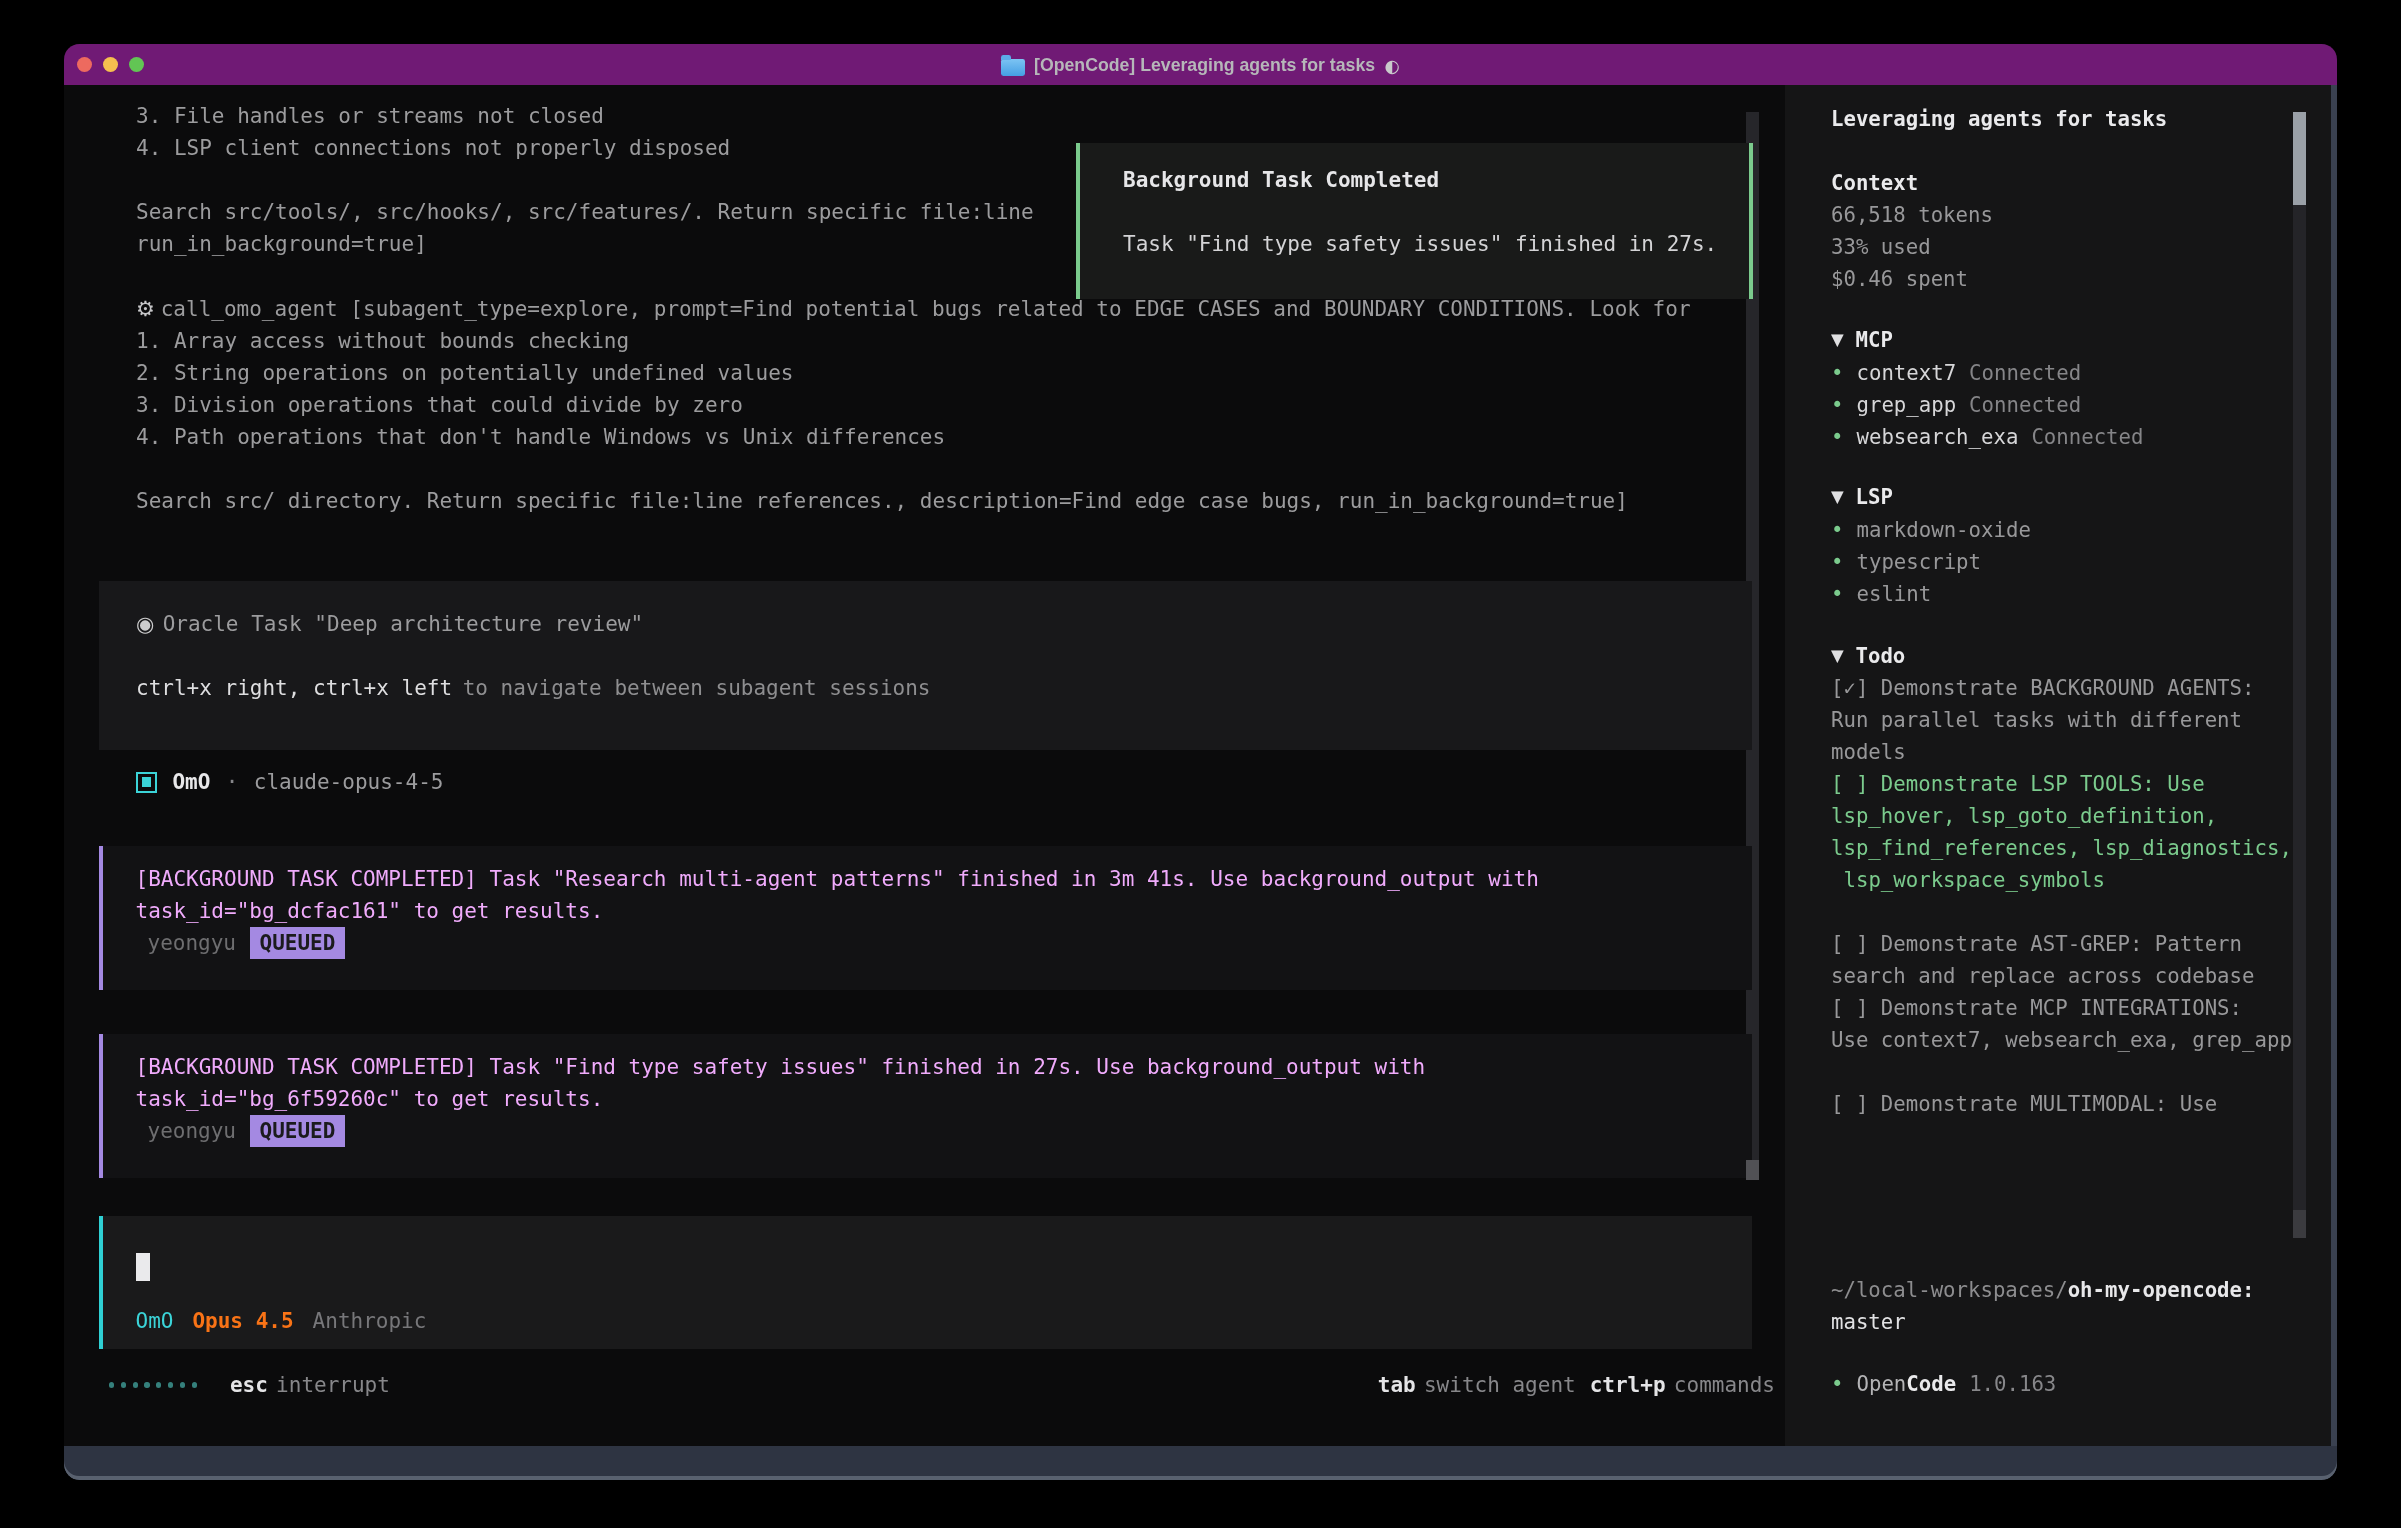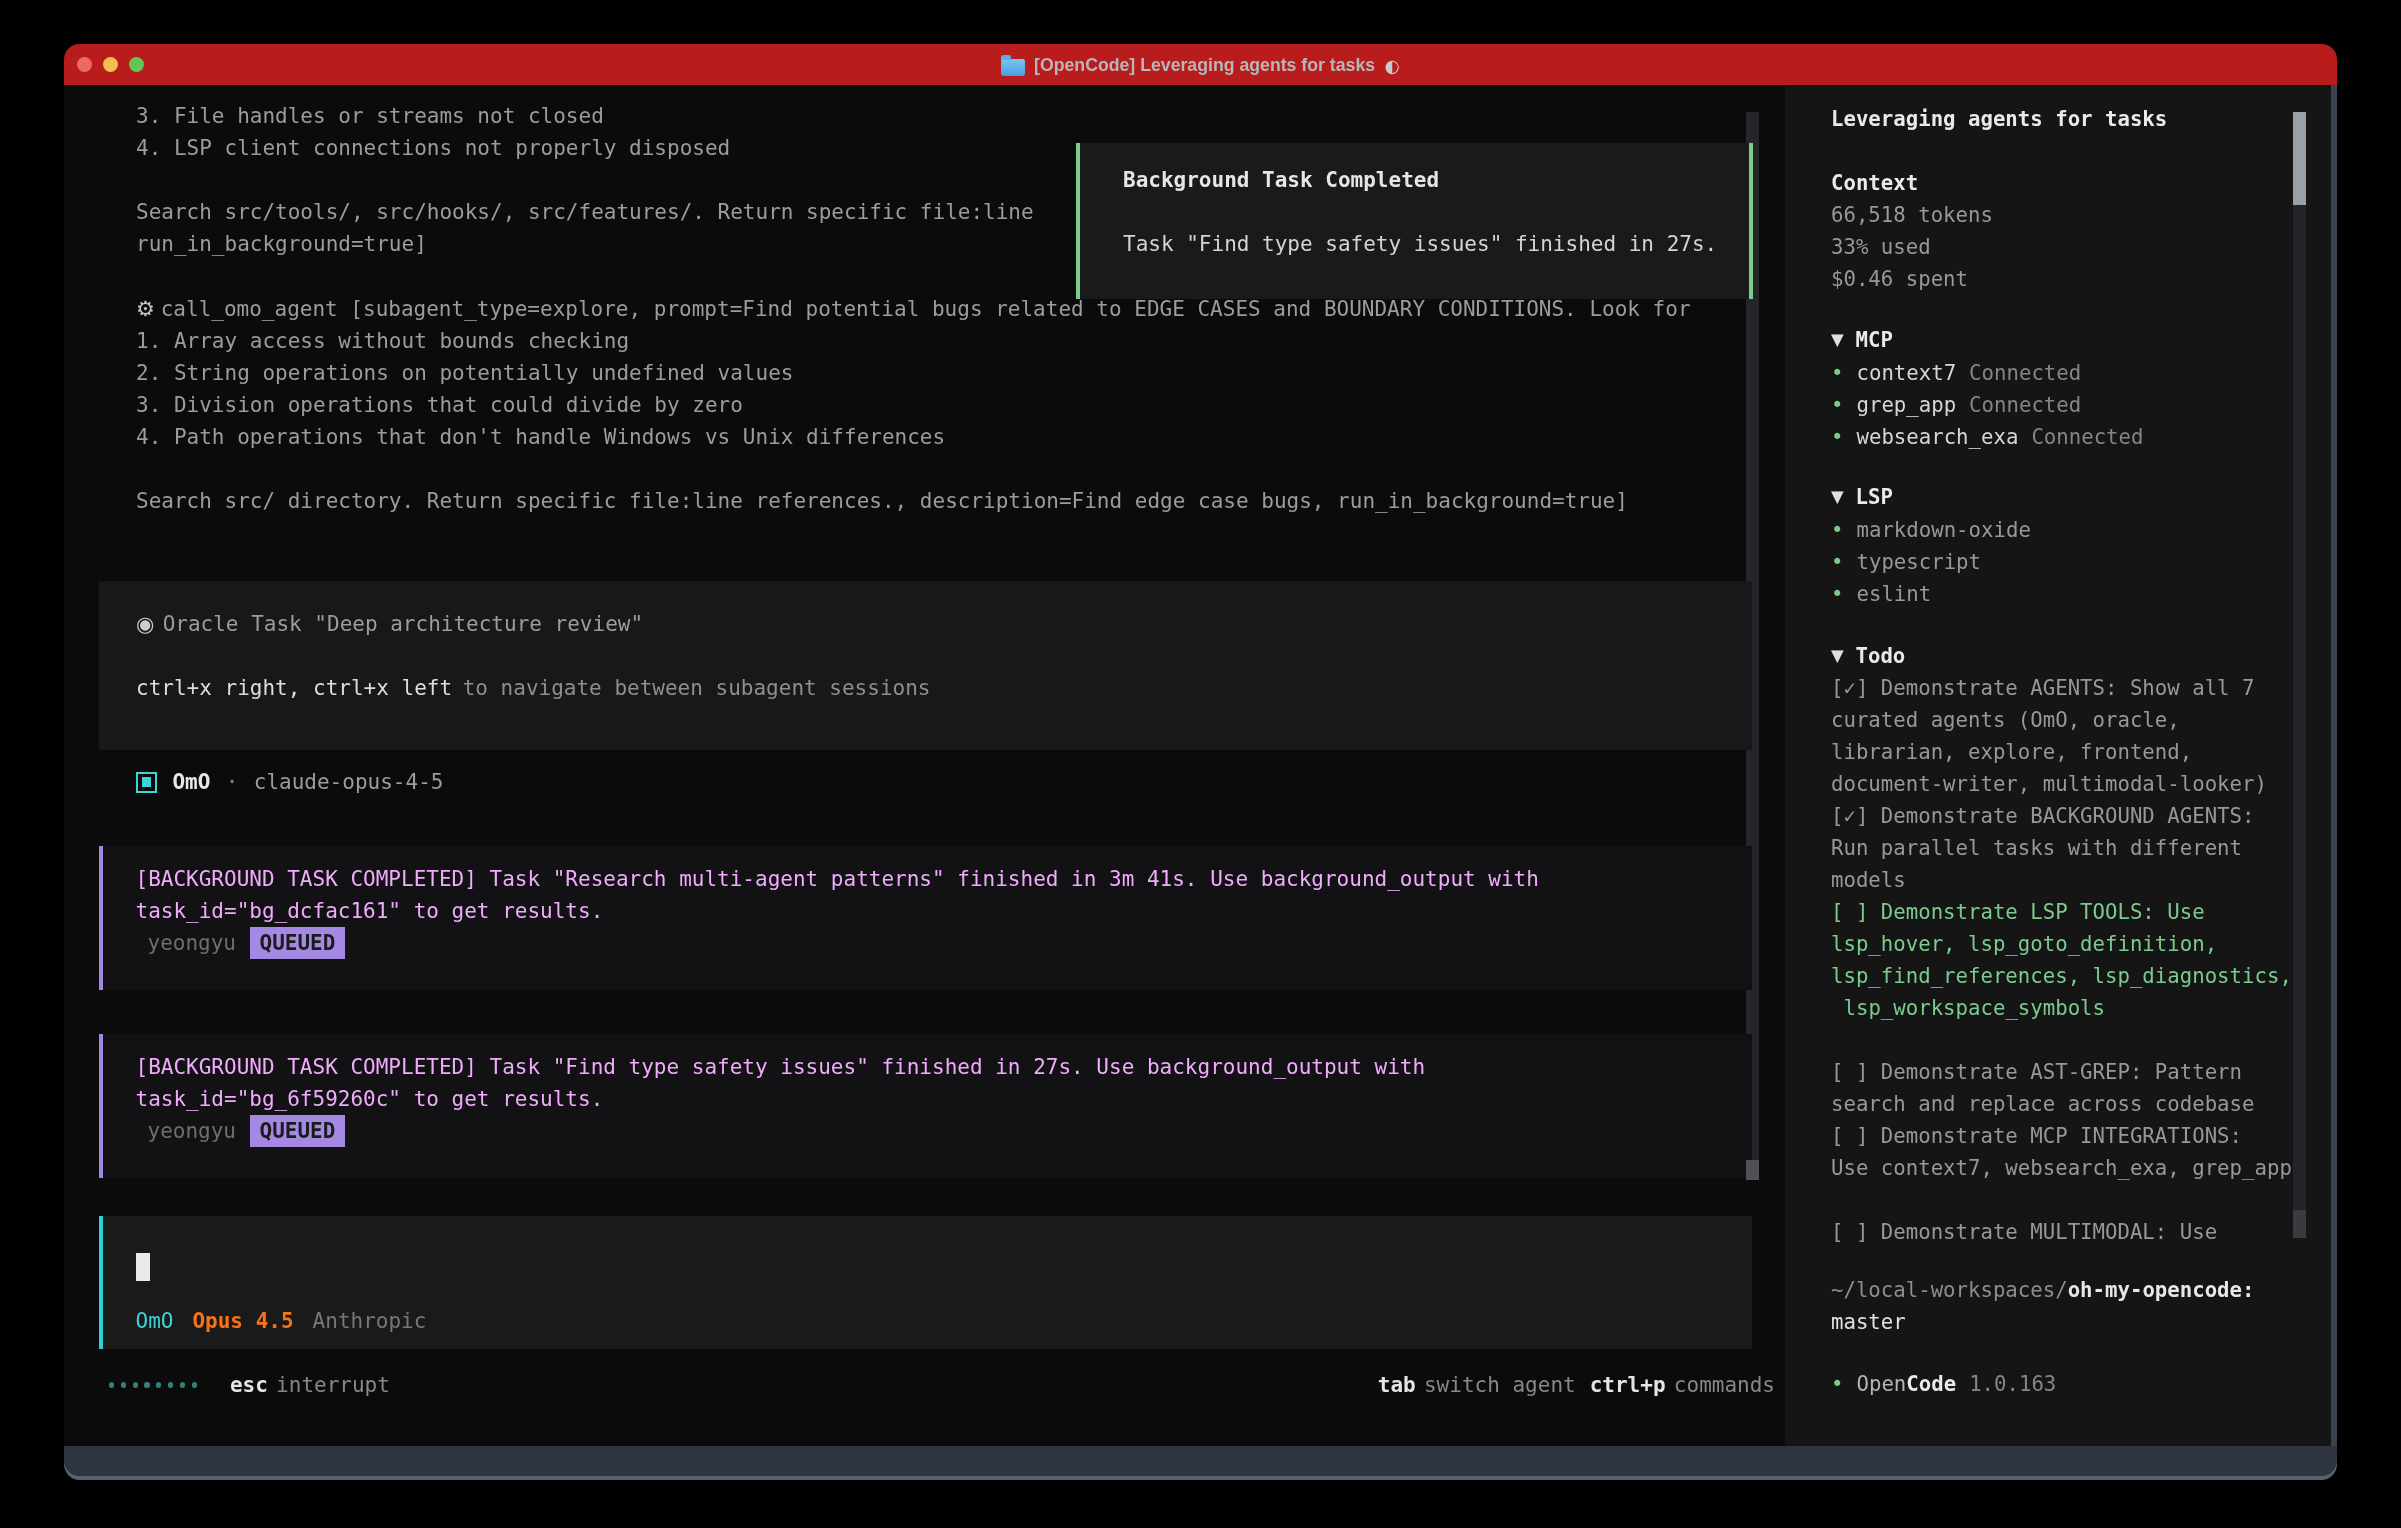--- a/index.html
+++ b/index.html
@@ -5,21 +5,21 @@
 <style>
   * { margin:0; padding:0; box-sizing:border-box; }
   html,body { width:2401px; height:1528px; background:#000; overflow:hidden; }
   body { font-family:"DejaVu Sans Mono", monospace; }
 
   #window { position:absolute; left:64px; top:44px; width:2273px; height:1436px;
             border-radius:15.4px; overflow:hidden; background:#0b0b0c; }
 
   
   #titlebar { position:absolute; left:0; top:0; width:2273px; height:45px;
-              background:#b91c1c; border-bottom:2.4px solid #3f4550;
+              background:#701a75; border-bottom:2.4px solid #3f4550;
               display:flex; align-items:center; justify-content:center; }
   #traffic { position:absolute; left:13px; top:13px; display:flex; gap:10.6px; }
   .tl { width:15.4px; height:15.4px; border-radius:50%; }
   .tl-close { background:#ed6a5f; } .tl-min { background:#f5bf4f; } .tl-zoom { background:#62c554; }
   #win-title-row { display:flex; align-items:center; gap:9.5px; }
   .folder { position:relative; width:23.6px; height:16.5px; border-radius:2.4px;
             background:linear-gradient(#7cc4f3,#459fe4); margin-top:3.5px; }
   .folder::before { content:""; position:absolute; left:0; top:-4.1px; width:10px; height:5.3px;
                     border-radius:2.4px 2.4px 0 0; background:#5bade9; }
   #win-title { font-family:"Liberation Sans", sans-serif; font-weight:bold; font-size:17.7px; color:#b6b7b9; }
@@ -289,24 +289,20 @@
       <span class="bullet">•</span>
       <span>eslint</span>
     </div>
   </div>
 
   <div id="sb-todo-h" class="sb smono sec-h">
     <span class="tri">▼</span>
     <span>Todo</span>
   </div>
   <div id="sb-todo" class="sb smono">
-    <div class="todo-done prewrap">[✓] Demonstrate AGENTS: Show all 7
-curated agents (OmO, oracle,
-librarian, explore, frontend,
-document-writer, multimodal-looker)</div>
     <div class="todo-done prewrap">[✓] Demonstrate BACKGROUND AGENTS:
 Run parallel tasks with different
 models</div>
     <div class="todo-active prewrap">[ ] Demonstrate LSP TOOLS: Use
 lsp_hover, lsp_goto_definition,
 lsp_find_references, lsp_diagnostics,
  lsp_workspace_symbols</div>
     <div class="todo-pending prewrap gap-before">[ ] Demonstrate AST-GREP: Pattern
 search and replace across codebase</div>
     <div class="todo-pending prewrap">[ ] Demonstrate MCP INTEGRATIONS:

